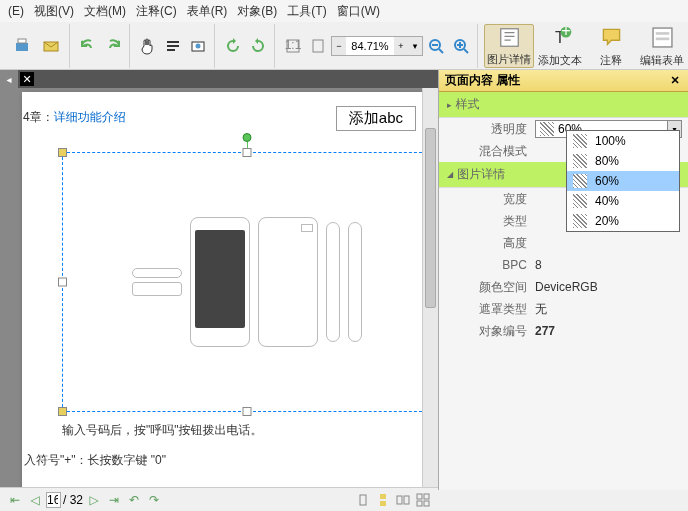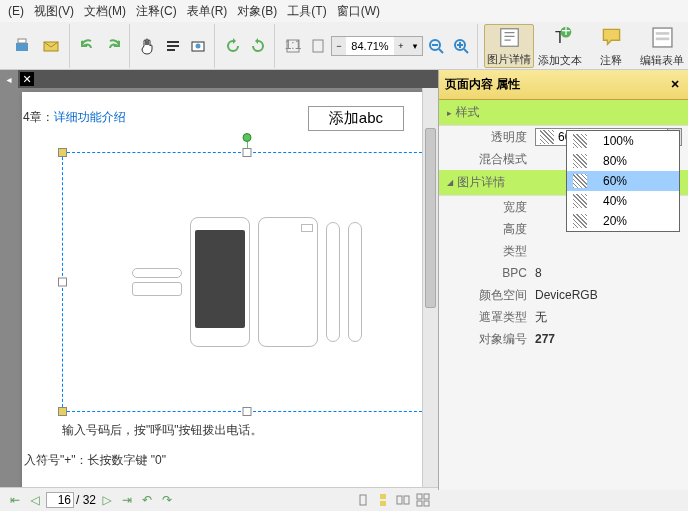--- a/index.html
+++ b/index.html
@@ -19,50 +19,50 @@
 .zoombox .zb{width:14px;height:18px;background:#e8e8e8;display:flex;align-items:center;justify-content:center;font-size:9px}
 .main{display:flex;height:420px}
 .doc{flex:1;background:#888;position:relative;overflow:hidden}
 .tabstrip{height:18px;background:#555;display:flex}
 .tabstrip .tab{width:18px;height:18px;background:#888;color:#fff;display:flex;align-items:center;justify-content:center;font-size:10px}
 .tabstrip .close{width:14px;height:14px;background:#000;color:#fff;margin-left:auto;display:flex;align-items:center;justify-content:center;font-size:11px;margin:2px}
 .page{position:absolute;left:22px;top:22px;width:400px;height:440px;background:#fff;box-shadow:2px 2px 6px rgba(0,0,0,0.3)}
 .page .title{position:absolute;left:1px;top:16px;font-size:14px}
 .page .title .ch{color:#333}
 .page .title .link{color:#0066cc}
-.page .addabc{position:absolute;right:18px;top:14px;border:1px solid #999;padding:2px 20px;font-size:15px;background:#fff}
+.page .addabc{position:absolute;right:6px;top:14px;border:1px solid #999;padding:2px 12px;font-size:15px;background:#fff}
 .selbox{position:absolute;left:40px;top:60px;width:370px;height:260px;border:1px dashed #0080ff}
 .handle{position:absolute;width:9px;height:9px;background:#fff;border:1px solid #888}
 .handle.c{background:#e8d060}
 .rothandle{position:absolute;width:9px;height:9px;background:#5bc45b;border:1px solid #2a8a2a;border-radius:50%;left:50%;top:-20px;transform:translateX(-50%)}
 .rotline{position:absolute;left:50%;top:-11px;width:1px;height:11px;background:#5bc45b}
 .phoneimg{position:absolute;left:10px;top:10px;right:10px;bottom:10px;display:flex;align-items:center;justify-content:center;gap:8px}
 .phone{width:60px;height:130px;border:1px solid #bbb;border-radius:8px;position:relative;background:#fff}
 .phone.front .scr{position:absolute;left:4px;top:12px;right:4px;bottom:18px;background:#444;border-radius:2px}
 .caption{position:absolute;left:40px;top:330px;font-size:12px;color:#333}
 .below{position:absolute;left:2px;top:360px;font-size:12px;color:#333}
 .panel{width:250px;background:#f5f5f5;border-left:1px solid #aaa;display:flex;flex-direction:column}
-.panelhdr{height:30px;background:linear-gradient(#f8e89a,#f0d870);border-bottom:1px solid #c0a040;display:flex;align-items:center;padding:4px 6px;font-weight:bold;font-size:12px}
+.panelhdr{height:22px;background:linear-gradient(#f8e89a,#f0d870);border-bottom:1px solid #c0a040;display:flex;align-items:center;padding:4px 6px;font-weight:bold;font-size:12px}
 .panelhdr .x{margin-left:auto;width:14px;height:14px;display:flex;align-items:center;justify-content:center;font-size:11px;cursor:pointer}
 .section{padding:4px 8px;color:#666;font-size:12px}
 .section.hdr{background:#bef264;border-bottom:1px solid #ddd;display:flex;align-items:center;gap:4px}
 .section.hdr::before{content:"▸";font-size:9px;color:#666}
 .section.hdr.open::before{content:"◢";font-size:8px}
 .proprow{display:flex;align-items:center;height:22px;padding:0 6px}
 .proprow .lbl{width:90px;text-align:right;color:#666;padding-right:8px}
 .proprow .val{flex:1;color:#333}
 .proprow .inp{flex:1;border:1px solid #888;background:#fff;height:18px;display:flex;align-items:center;padding:0 4px;position:relative}
 .proprow .inp .dd{position:absolute;right:0;top:0;width:14px;height:16px;background:#e0e0e0;border-left:1px solid #888;display:flex;align-items:center;justify-content:center;font-size:8px}
 .hatch{width:14px;height:14px;background:repeating-linear-gradient(45deg,#888 0,#888 1px,#fff 1px,#fff 3px);display:inline-block;margin-right:4px;vertical-align:middle}
 .dropdown{position:absolute;right:8px;top:130px;width:114px;background:#fff;border:1px solid #666;z-index:10}
-.dropdown .opt{height:20px;display:flex;align-items:center;padding:0 6px;gap:12px}
+.dropdown .opt{height:20px;display:flex;align-items:center;padding:0 6px;gap:4px}
 .dropdown .opt.sel{background:#9ecfff}
 .statusbar{position:absolute;left:0;bottom:0;right:250px;height:24px;background:#f0f0f0;border-top:1px solid #ccc;display:flex;align-items:center;padding:0 6px;gap:4px}
 .statusbar .pgnav{display:flex;align-items:center;gap:2px}
-.statusbar .pginp{border:1px solid #aaa;width:28px;height:16px;text-align:right;padding-right:2px;background:#fff}
+.statusbar .pginp{border:1px solid #aaa;width:15px;height:16px;text-align:right;padding-right:2px;background:#fff}
 .statusbar .sbtn{width:18px;height:18px;display:flex;align-items:center;justify-content:center;color:#5a9e5a}
 .scrollv{position:absolute;right:250px;top:88px;bottom:24px;width:16px;background:#e8e8e8;border-left:1px solid #ccc}
 .scrollv .thumb{position:absolute;left:2px;right:2px;top:40px;height:180px;background:#c8c8c8;border:1px solid #aaa;border-radius:2px}
 </style>
 </head>
 <body>
 
 <div class="menubar">
 <span>(E)</span>
 <span>视图(V)</span>
@@ -258,25 +258,25 @@
 <div class="proprow">
         <div class="lbl">混合模式</div>
         <div class="val"></div>
       </div>
 <div class="section hdr open">图片详情</div>
 <div class="proprow">
         <div class="lbl">宽度</div>
         <div class="val"></div>
       </div>
 <div class="proprow">
+        <div class="lbl">类型</div>
+        <div class="val"></div>
+      </div>
+<div class="proprow">
         <div class="lbl">高度</div>
-        <div class="val"></div>
-      </div>
-<div class="proprow">
-        <div class="lbl">类型</div>
         <div class="val"></div>
       </div>
 <div class="proprow">
         <div class="lbl">BPC</div>
         <div class="val">8</div>
       </div>
 <div class="proprow">
         <div class="lbl">颜色空间</div>
         <div class="val">DeviceRGB</div>
       </div>

